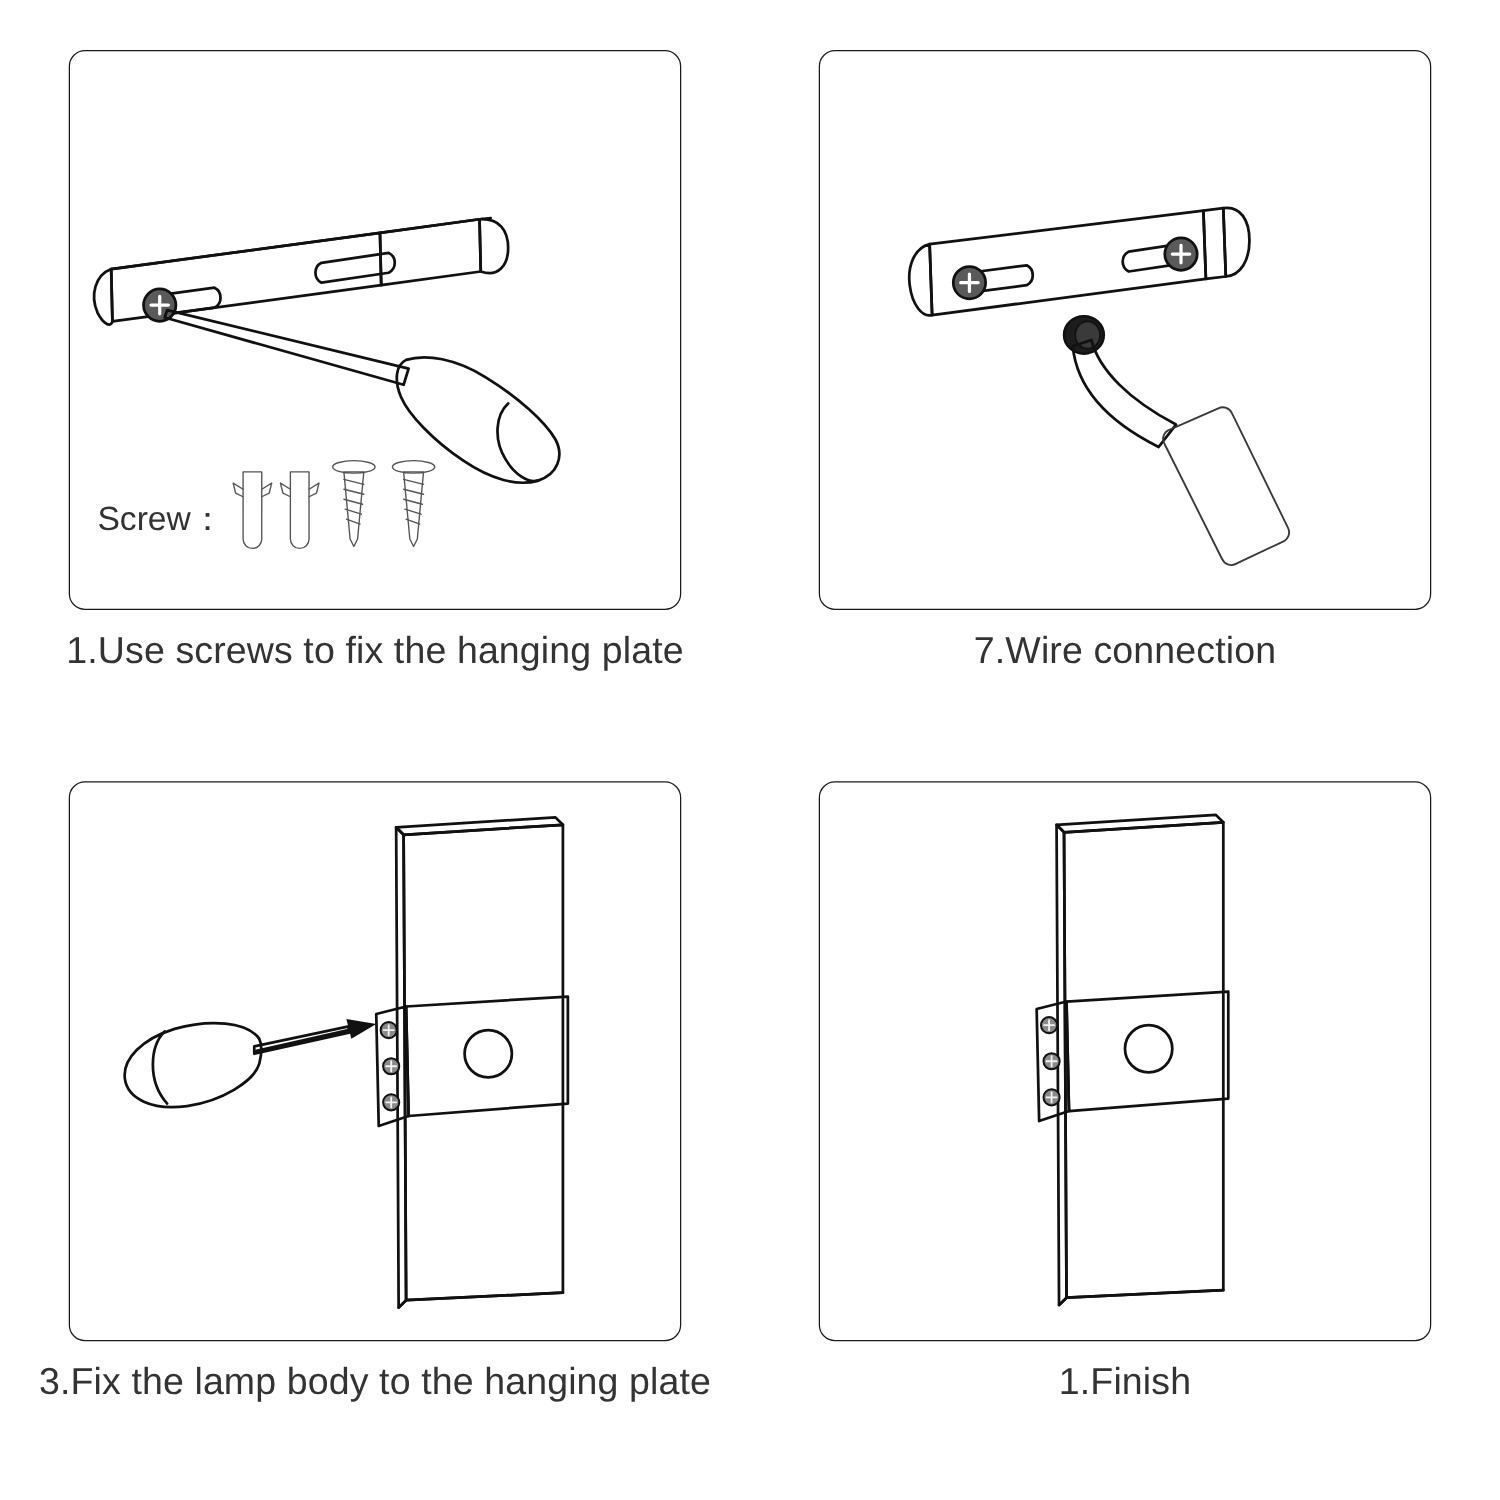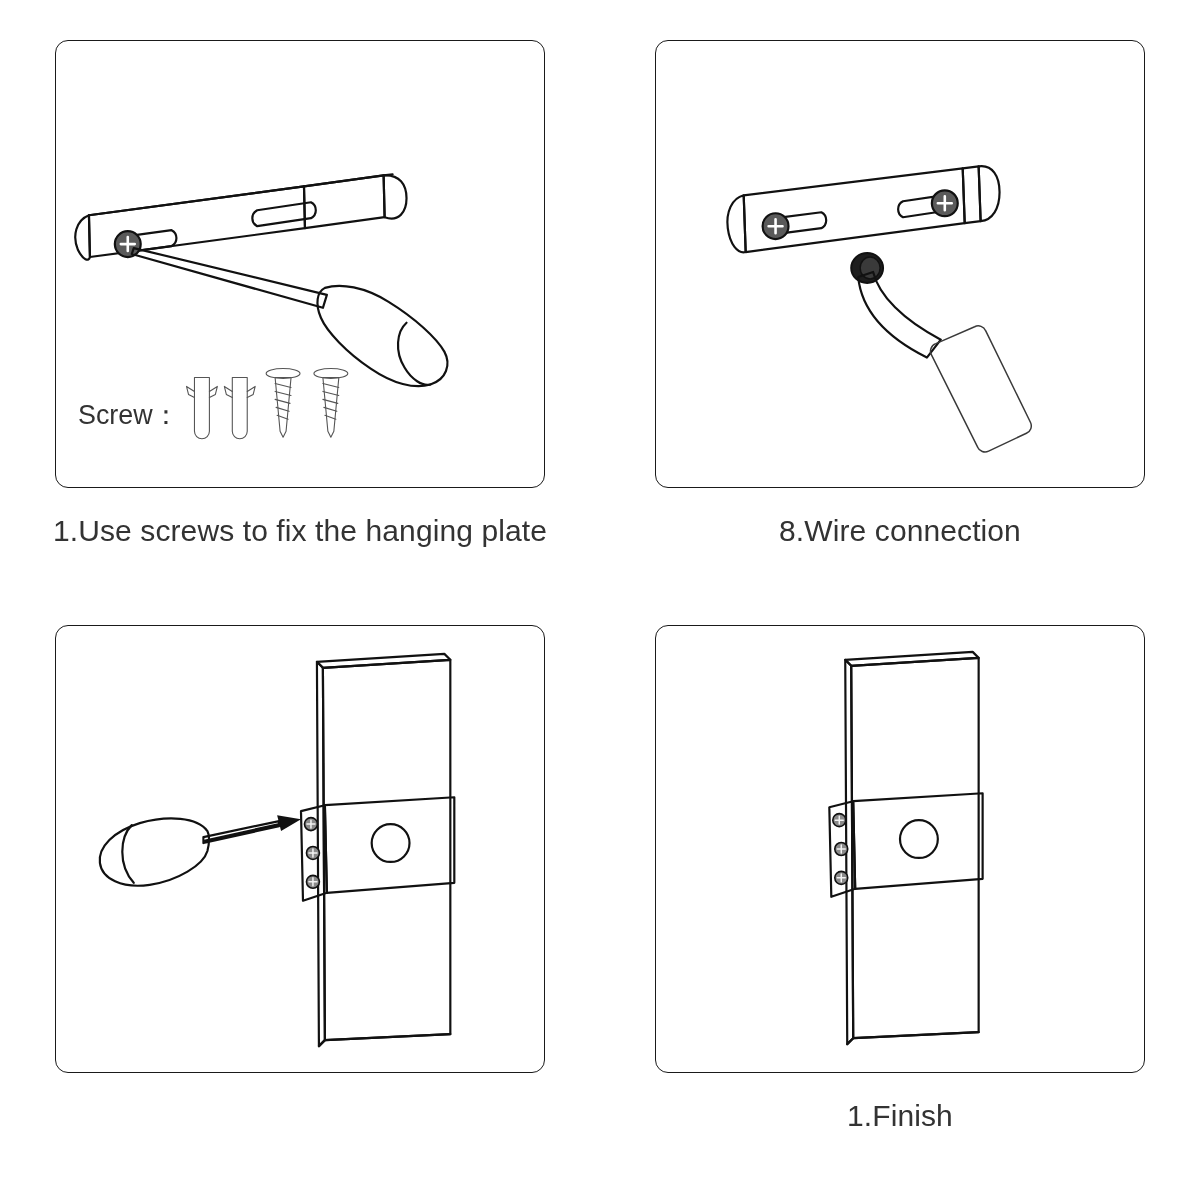--- a/index.html
+++ b/index.html
@@ -54,21 +54,21 @@
     overflow: hidden;
   }
 
   .panel-frame svg {
     display: block;
     width: 100%;
     height: 100%;
   }
 
   .step-caption {
-    margin-top: 26px;
+    margin-top: 16px;
     font-size: 30px;
     line-height: 1.1;
     color: #333333;
     letter-spacing: 0.1px;
     white-space: nowrap;
     text-align: center;
   }
 
   
   .ln      { stroke: #111111; stroke-width: 2.2; fill: none; stroke-linejoin: round; stroke-linecap: round; }
@@ -178,21 +178,21 @@
           <g>
             <ellipse cx="212" cy="228" rx="16" ry="15" fill="#1d1d1d" stroke="#111111" stroke-width="2"></ellipse>
             <ellipse cx="215" cy="228" rx="10" ry="11" fill="#3a3a3a" stroke="#111111" stroke-width="1.4"></ellipse>
           </g>
 
           <path d="M203 237 C206 268 228 296 272 318 L286 300 C248 280 224 256 218 232 Z" fill="#ededed" class="ln"></path>
 
           <path d="M281 304 L320 287 A8 8 0 0 1 331 291 L376 383 A8 8 0 0 1 372 394 L334 412 A8 8 0 0 1 323 408 L277 316 A8 8 0 0 1 281 304 Z" fill="#ebebeb" class="ln-thin"></path>
         </svg>
       </div>
-      <div class="step-caption">8.Wire connection</div>
+      <div class="step-caption">7.Wire connection</div>
     </div>
 
     <div class="step-cell">
       <div class="panel-frame">
         <svg viewBox="0 0 490 448" xmlns="http://www.w3.org/2000/svg">
 
           <g>
 
             <path d="M262 36 L390 28 L396 34 L268 42 Z" fill="#efefef" class="ln"></path>
 
@@ -234,20 +234,21 @@
 
           <g>
             <path d="M148 212 L224 196 L224 201 L148 218 Z" fill="#fdfdfd" class="ln"></path>
             <path d="M152 206 C142 192 112 190 84 198 C58 206 42 222 44 238
                      C46 254 66 264 94 260 C122 256 148 240 152 226
                      C154 218 154 210 152 206 Z" fill="#fdfdfd" class="ln"></path>
             <path d="M76 200 C64 212 62 240 78 258" class="ln"></path>
           </g>
         </svg>
       </div>
+      <div class="step-caption">3.Fix the lamp body to the hanging plate</div>
     </div>
 
     <div class="step-cell">
       <div class="panel-frame">
         <svg viewBox="0 0 490 448" xmlns="http://www.w3.org/2000/svg">
 
           <g>
             <path d="M190 34 L318 26 L324 32 L196 40 Z" fill="#efefef" class="ln"></path>
             <path d="M190 34 L196 40 L198 414 L192 420 Z" fill="#dcdcdc" class="ln"></path>
             <path d="M196 40 L324 32 L324 408 L198 414 Z" fill="#ffffff" class="ln"></path>

